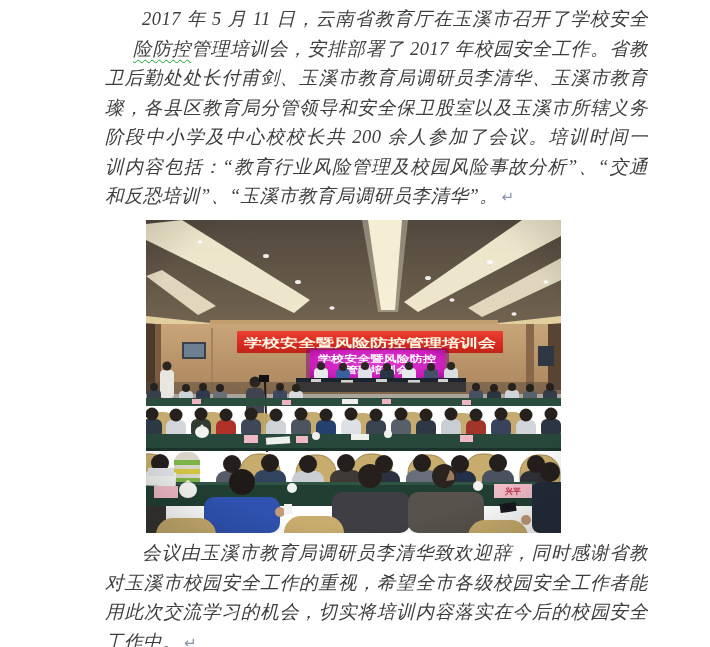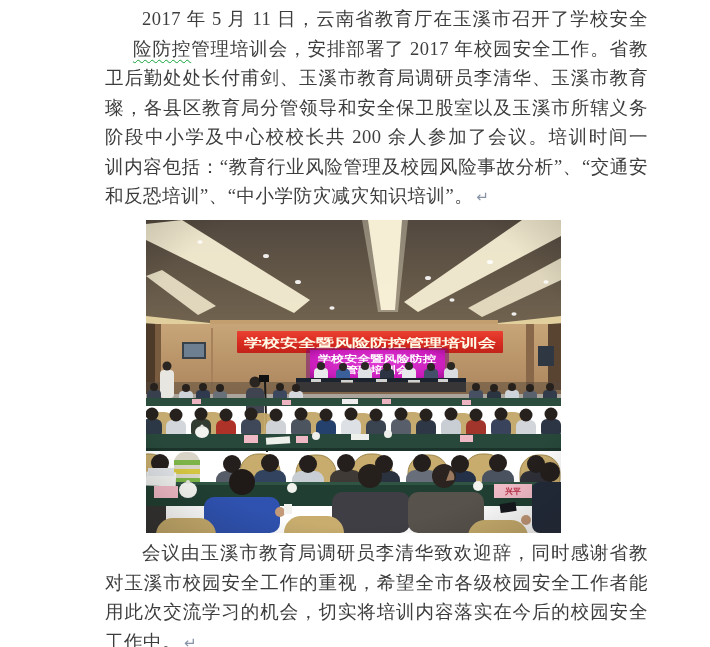--- a/index.html
+++ b/index.html
@@ -6,20 +6,21 @@
   .page{
     position:relative;width:710px;height:647px;background:#ffffff;overflow:hidden;
     font-family:"Liberation Serif","DejaVu Serif",serif;color:#3d3d3d;
   }
   .textblock{position:absolute;left:105px;width:543px;}
   #para-1{top:5px;}
   #para-2{top:539px;}
   .line{
     height:29.5px;line-height:29.5px;font-size:18.5px;overflow:hidden;
     letter-spacing:0.5px;
+    font-style:italic;
   }
   .line.j{text-align:justify;text-align-last:justify;}
   .line.ind{padding-left:37px;}
   .sc{
     text-decoration-line:underline;text-decoration-style:wavy;
     text-decoration-color:#14a23a;text-decoration-thickness:1px;
     text-underline-offset:4px;
     margin-left:28px;
   }
   .pm{color:#8792a6;font-family:"DejaVu Sans",sans-serif;font-size:15px;margin-left:3px;letter-spacing:0;}
@@ -34,21 +35,21 @@
 
 <div class="page">
 
   <div class="textblock" id="para-1">
       <div class="line j ind"><span>2017 年 5 月 11 日，云南省教育厅在玉溪市召开了学校安全</span></div>
       <div class="line j"><span class="sc">险防控</span><span>管理培训会，安排部署了 2017 年校园安全工作。省教育厅保</span></div>
       <div class="line j"><span>卫后勤处处长付甫剑、玉溪市教育局调研员李清华、玉溪市教育局李</span></div>
       <div class="line j"><span>璨，各县区教育局分管领导和安全保卫股室以及玉溪市所辖义务教育</span></div>
       <div class="line j"><span>阶段中小学及中心校校长共 200 余人参加了会议。培训时间一天，培</span></div>
       <div class="line j"><span>训内容包括：“教育行业风险管理及校园风险事故分析”、“交通安全</span></div>
-      <div class="line"><span>和反恐培训”、“中小学防灾减灾知识培训”。</span><span class="pm">↵</span></div>
+      <div class="line"><span>和反恐培训”、“玉溪市教育局调研员李清华”。</span><span class="pm">↵</span></div>
     </div>
 
   <div class="photo">
     <svg width="415" height="313" viewBox="0 0 415 313" xmlns="http://www.w3.org/2000/svg">
       <defs>
         <linearGradient id="ceil" x1="0" y1="0" x2="0" y2="1">
           <stop offset="0" stop-color="#52483d"></stop>
             <stop offset="1" stop-color="#73654f"></stop>
         </linearGradient>
         <linearGradient id="wall" x1="0" y1="0" x2="0" y2="1">

